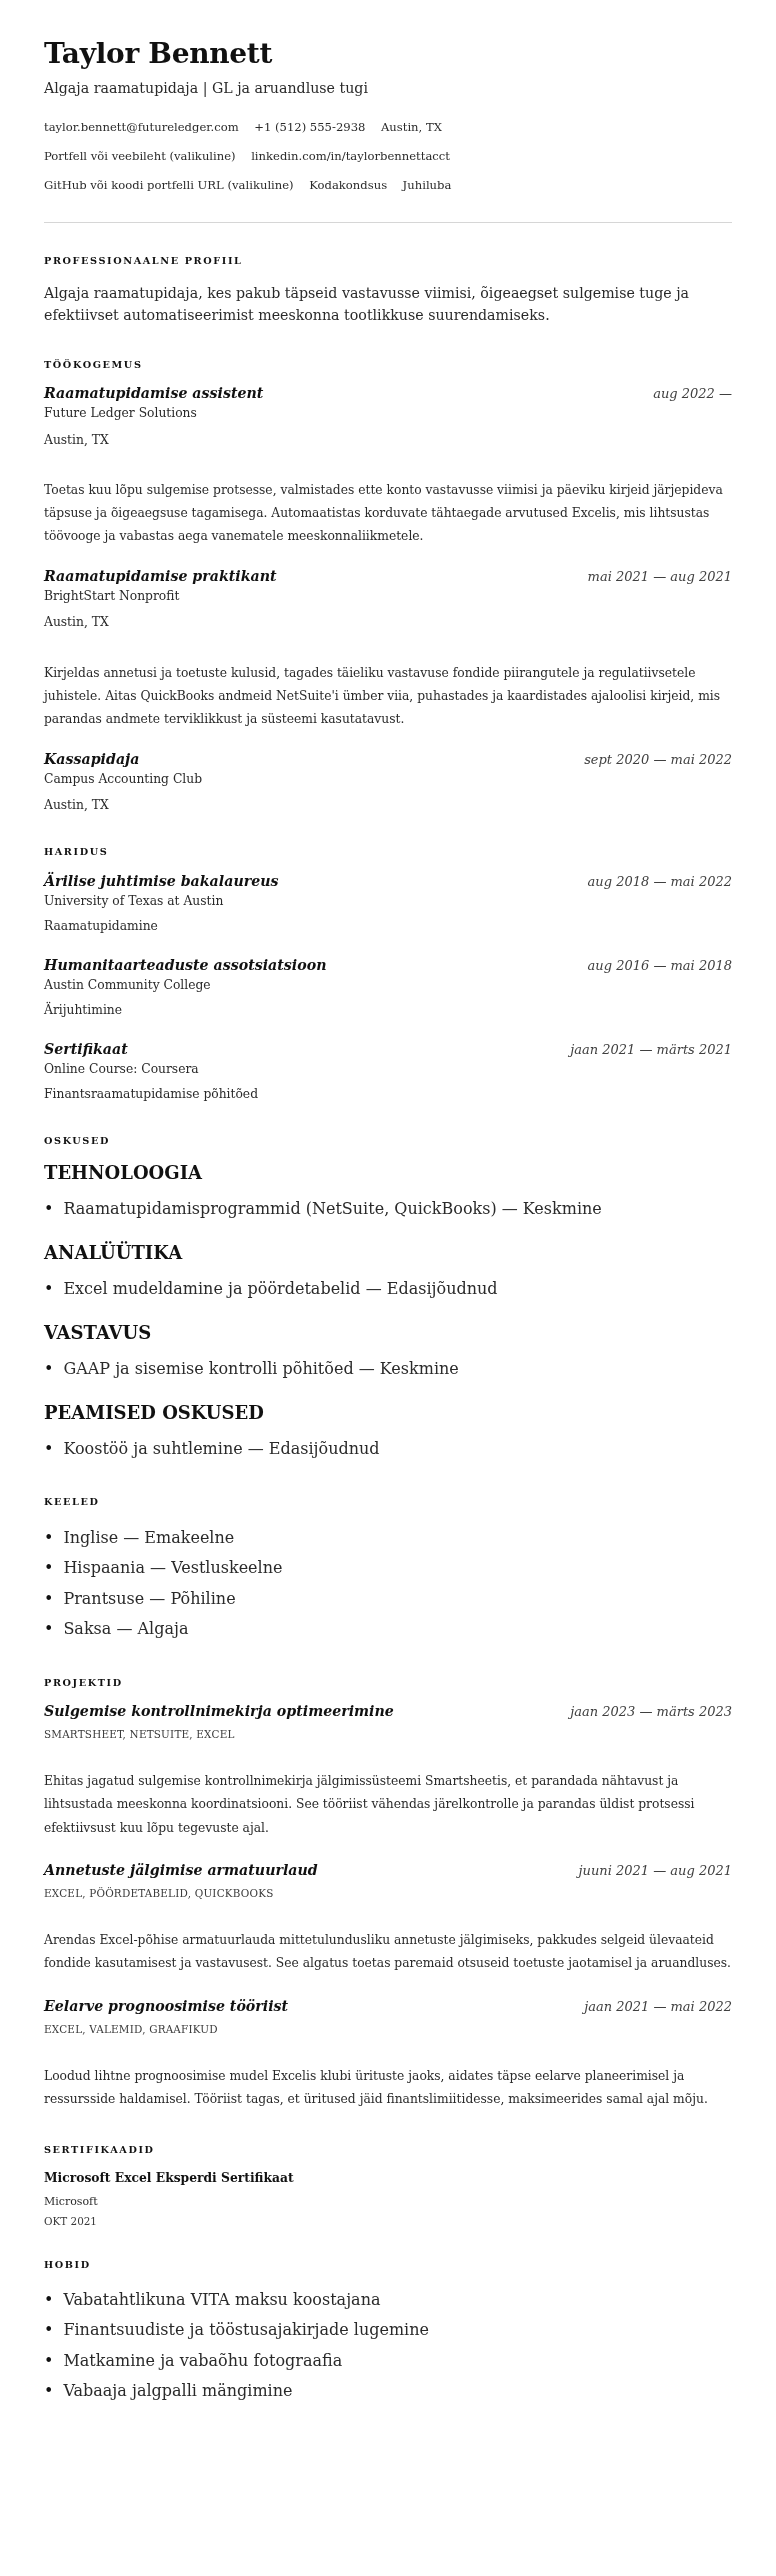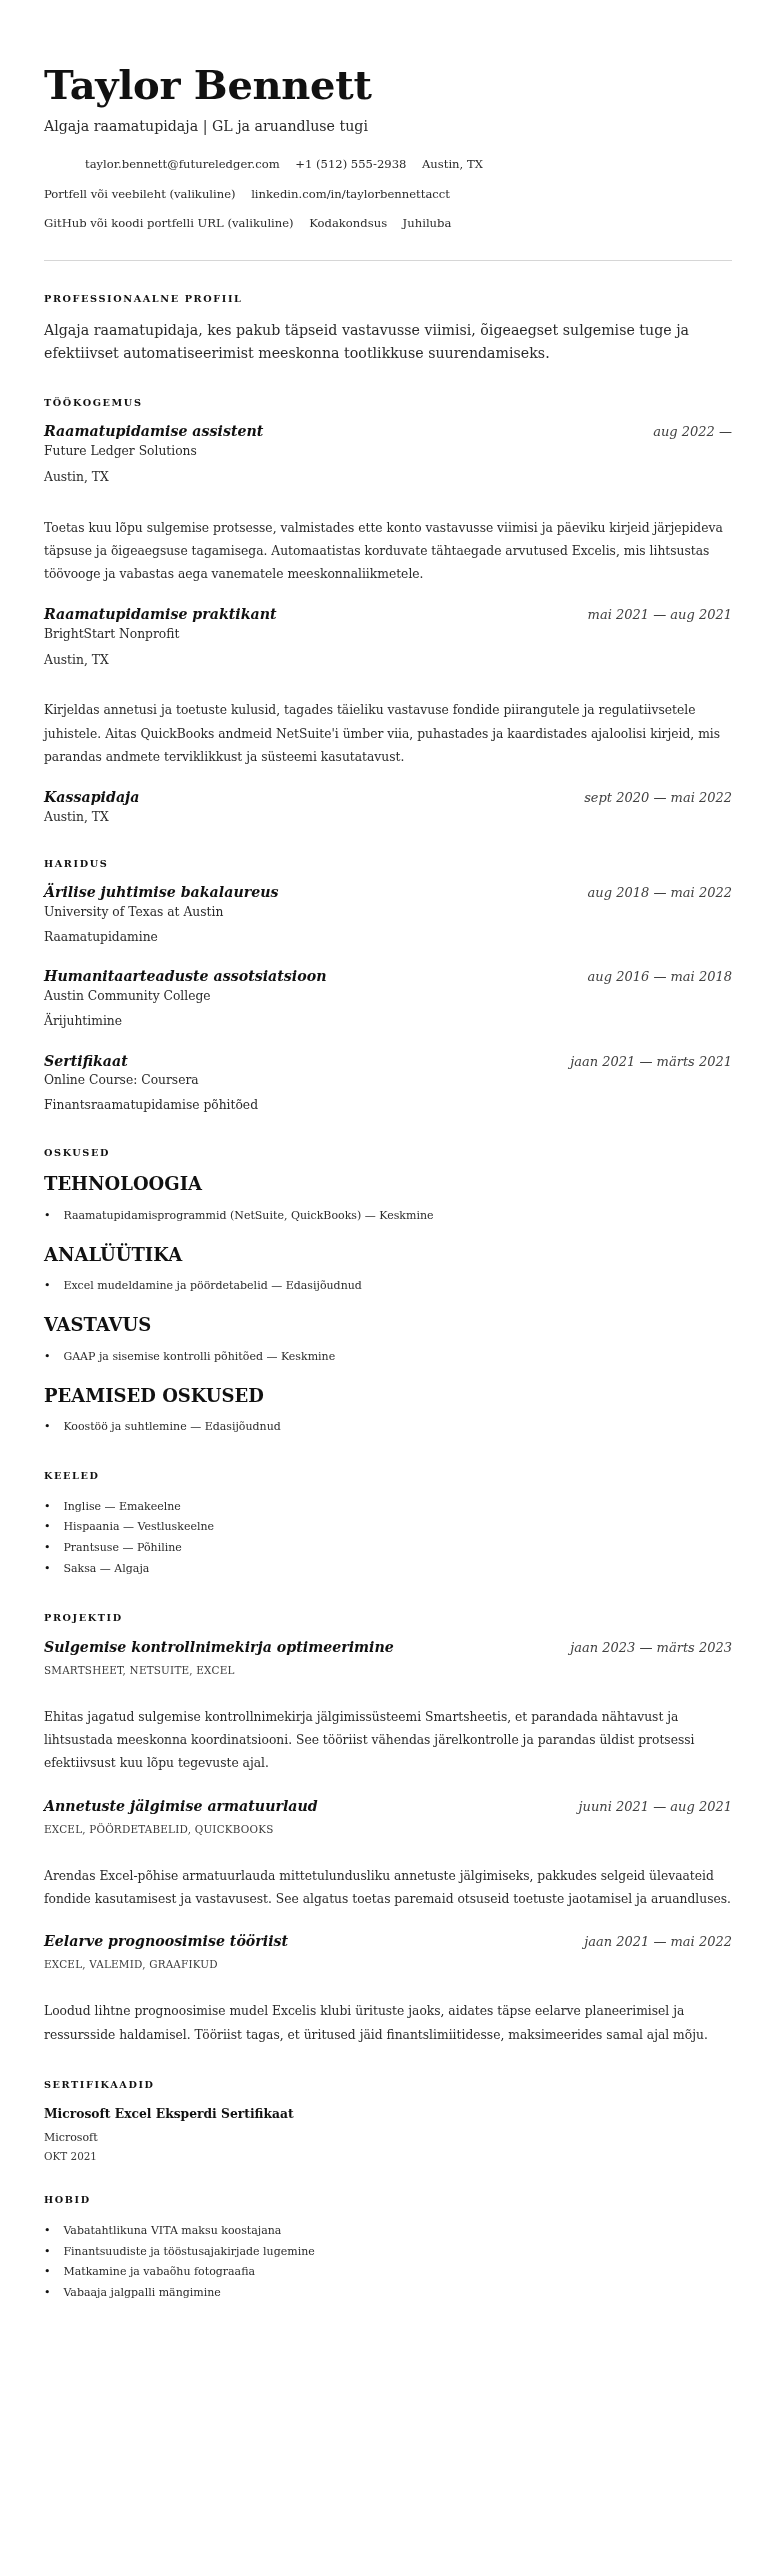--- a/index.html
+++ b/index.html
@@ -7,43 +7,42 @@
   body {
     width: 776px;
     min-height: 2576px;
     font-family: "DejaVu Serif", serif;
     color: #1f1f1f;
   }
   .page {
     padding: 38px 44px 52px 44px;
   }
   .name {
-    font-size: 40px;
+    font-size: 28px;
     font-weight: 700;
     color: #111111;
     line-height: 1.15;
     letter-spacing: -0.3px;
-    margin-top: 24px;
   }
   .headline {
     font-size: 14.2px;
     color: #2a2a2a;
     margin-top: 9px;
     line-height: 1.3;
   }
   .contact-row {
     font-size: 11.6px;
     color: #2a2a2a;
     margin-top: 14.2px;
     line-height: 1.3;
     display: flex;
     gap: 15.5px;
   }
   .contact-row + .contact-row { margin-top: 14.2px; }
-  .first-contact { margin-top: 22px; margin-left: 41px; }
+  .first-contact { margin-top: 22px; }
   .divider {
     height: 1.3px;
     background: #d6d6d6;
     margin-top: 28.5px;
     border: none;
   }
   .section { margin-top: 32px; }
   .section-title {
     font-size: 9.7px;
     font-weight: 700;
@@ -91,21 +90,21 @@
   .edu-entry .entry-sub + .entry-sub { margin-top: 7.8px; }
   .skill-group { margin-bottom: 17px; }
   .skill-group-title {
     font-size: 18px;
     font-weight: 700;
     color: #111111;
     margin-bottom: 11.6px;
   }
   ul.bullets { list-style: none; }
   ul.bullets li {
-    font-size: 11px;
+    font-size: 16px;
     color: #2a2a2a;
     line-height: 1.9;
     padding-left: 19.4px;
     position: relative;
   }
   ul.bullets li::before {
     content: "\2022";
     position: absolute;
     left: 0;
     top: 0;
@@ -190,20 +189,21 @@
       <div class="entry-sub">BrightStart Nonprofit</div>
       <div class="entry-sub">Austin, TX</div>
       <p class="entry-desc">Kirjeldas annetusi ja toetuste kulusid, tagades täieliku vastavuse fondide piirangutele ja regulatiivsetele juhistele. Aitas QuickBooks andmeid NetSuite'i ümber viia, puhastades ja kaardistades ajaloolisi kirjeid, mis parandas andmete terviklikkust ja süsteemi kasutatavust.</p>
     </div>
 
     <div class="entry">
       <div class="entry-head">
         <div class="entry-title">Kassapidaja</div>
         <div class="entry-date">sept 2020 — mai 2022</div>
       </div>
+      <div class="entry-sub">Campus Accounting Club</div>
       <div class="entry-sub">Austin, TX</div>
     </div>
   </section>
 
   <section class="section">
     <h2 class="section-title">HARIDUS</h2>
 
     <div class="edu-entry">
       <div class="entry-head">
         <div class="entry-title">Ärilise juhtimise bakalaureus</div>

